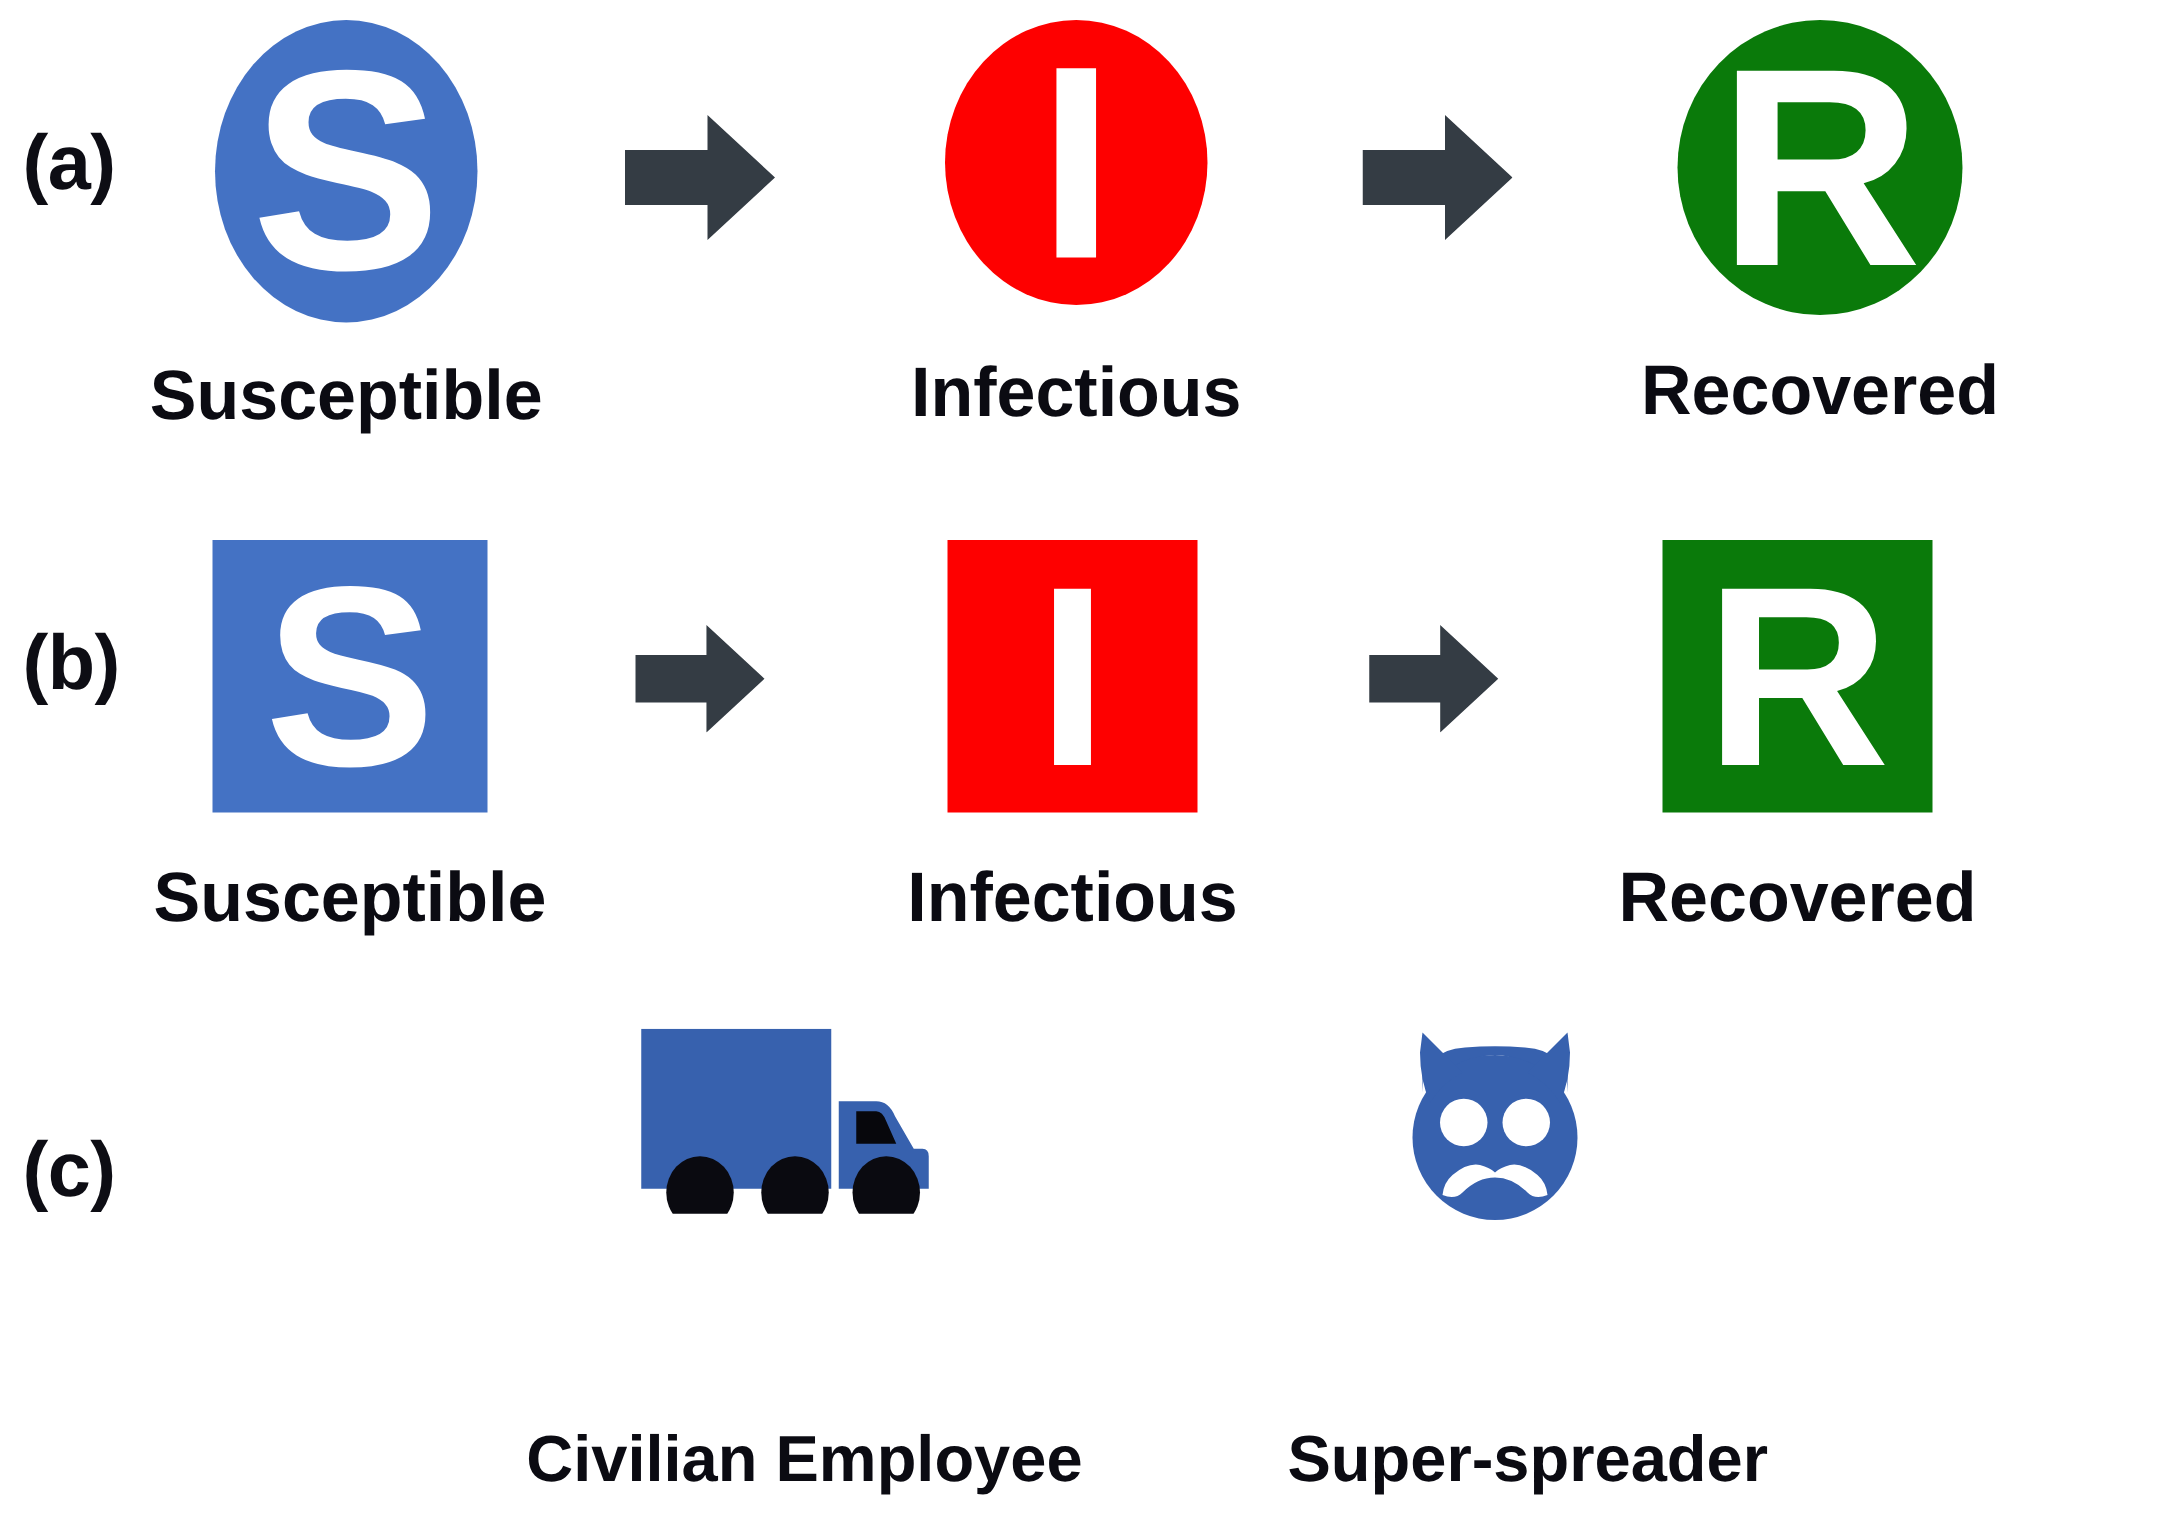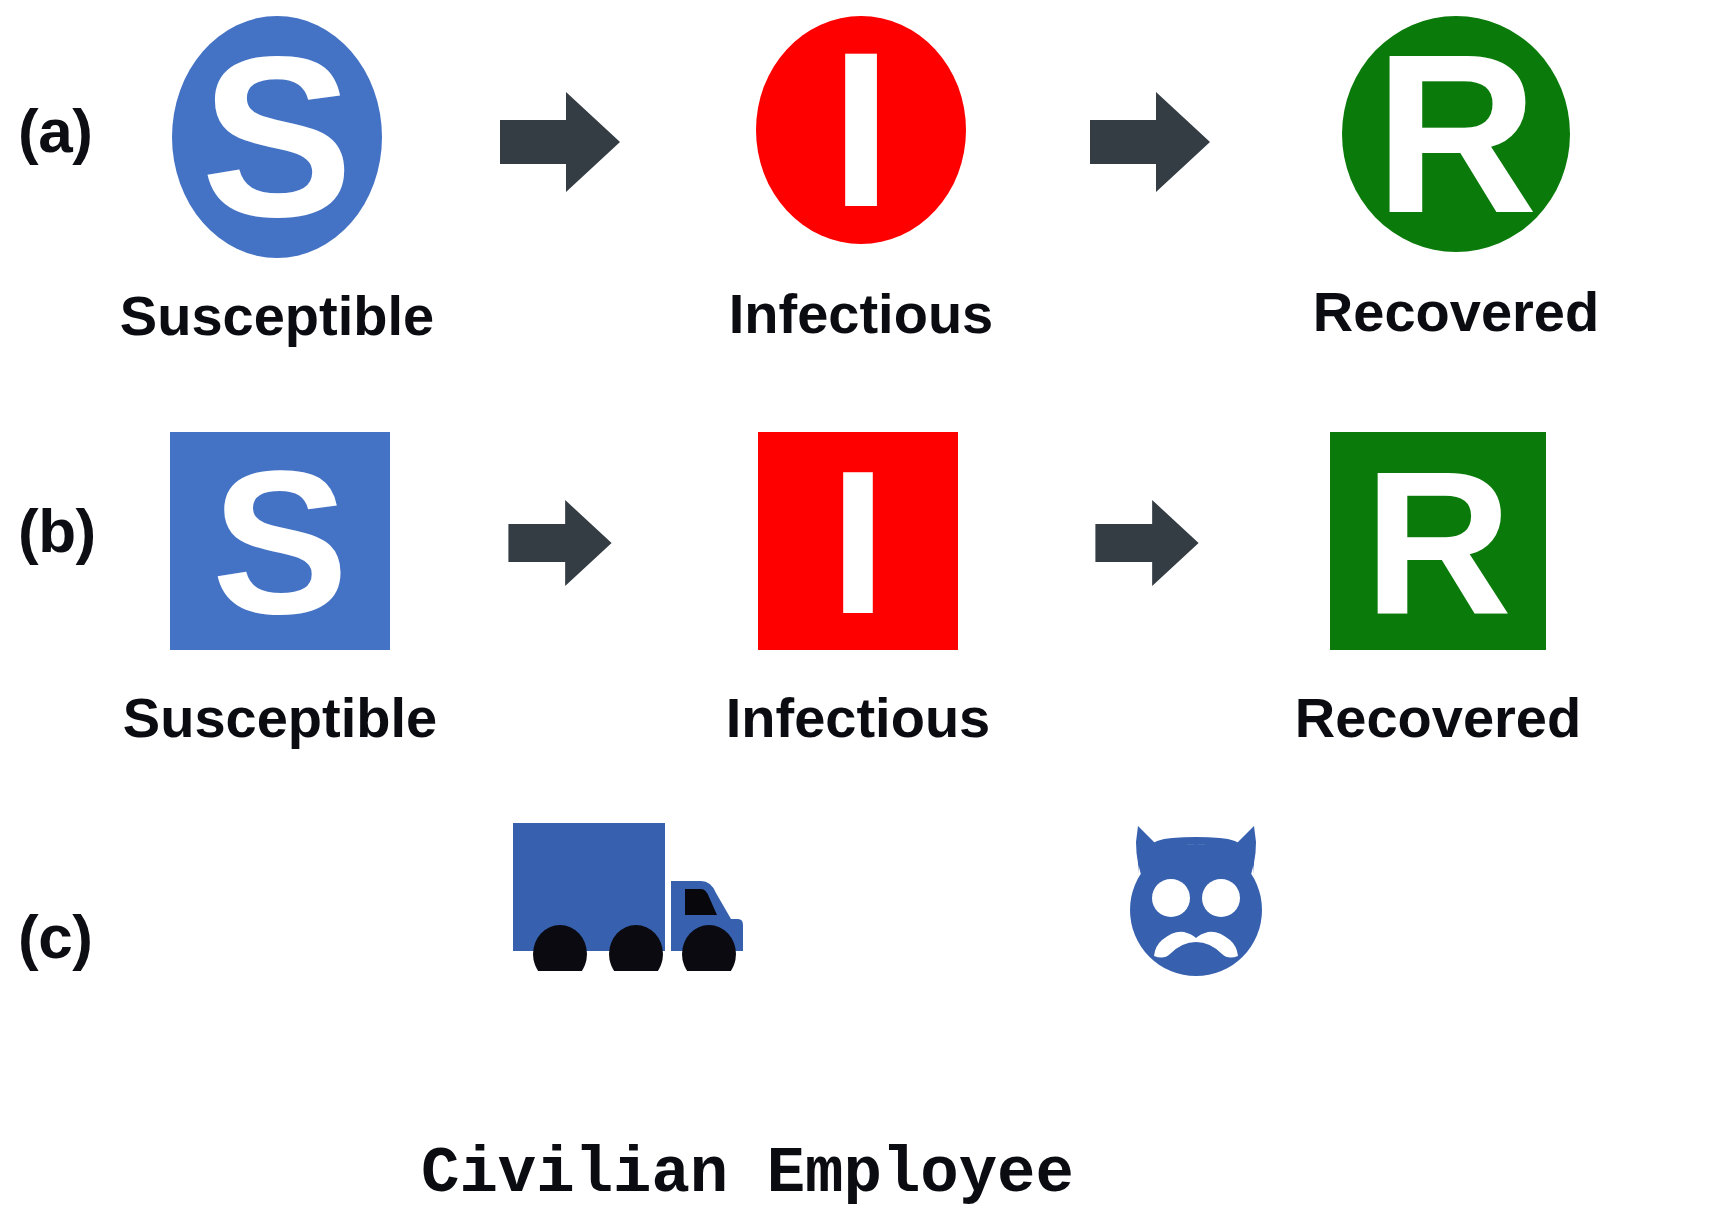--- a/index.html
+++ b/index.html
@@ -70,23 +70,23 @@
     position: absolute;
   }
   .arrow svg { display: block; }
 
   
   .icon-wrap { position: absolute; }
   .icon-wrap svg { display: block; }
 
   .c-label {
     position: absolute;
-    font-family: Liberation Mono, monospace;
-    font-weight: 700;
-    font-size: 64px;
+    font-family: Liberation Sans, sans-serif;
+    font-weight: 700;
+    font-size: 52px;
     color: #0b0b12;
     white-space: nowrap;
     line-height: 1;
   }
 </style>
 </head>
 <body>
 
 <div id="figure">
 
@@ -192,14 +192,15 @@
       <circle cx="97" cy="76" r="19" fill="#ffffff"></circle>
 
       <path d="M30,134 Q31,124 38,118 Q50,108 60,110 Q68,112 72,116 Q76,112 84,110
                Q94,108 106,118 Q113,124 114,134 Q104,138 98,132 Q86,120 72,120
                Q58,120 46,132 Q40,138 30,134 Z" fill="#ffffff"></path>
     </svg>
   </div>
 
   <div class="c-label" style="left:421px; top:1142px;">Civilian Employee</div>
 
+  <div class="c-label" style="left:1030px; top:1142px;">Super-spreader</div>
 
 </div>
 
 </body></html>

